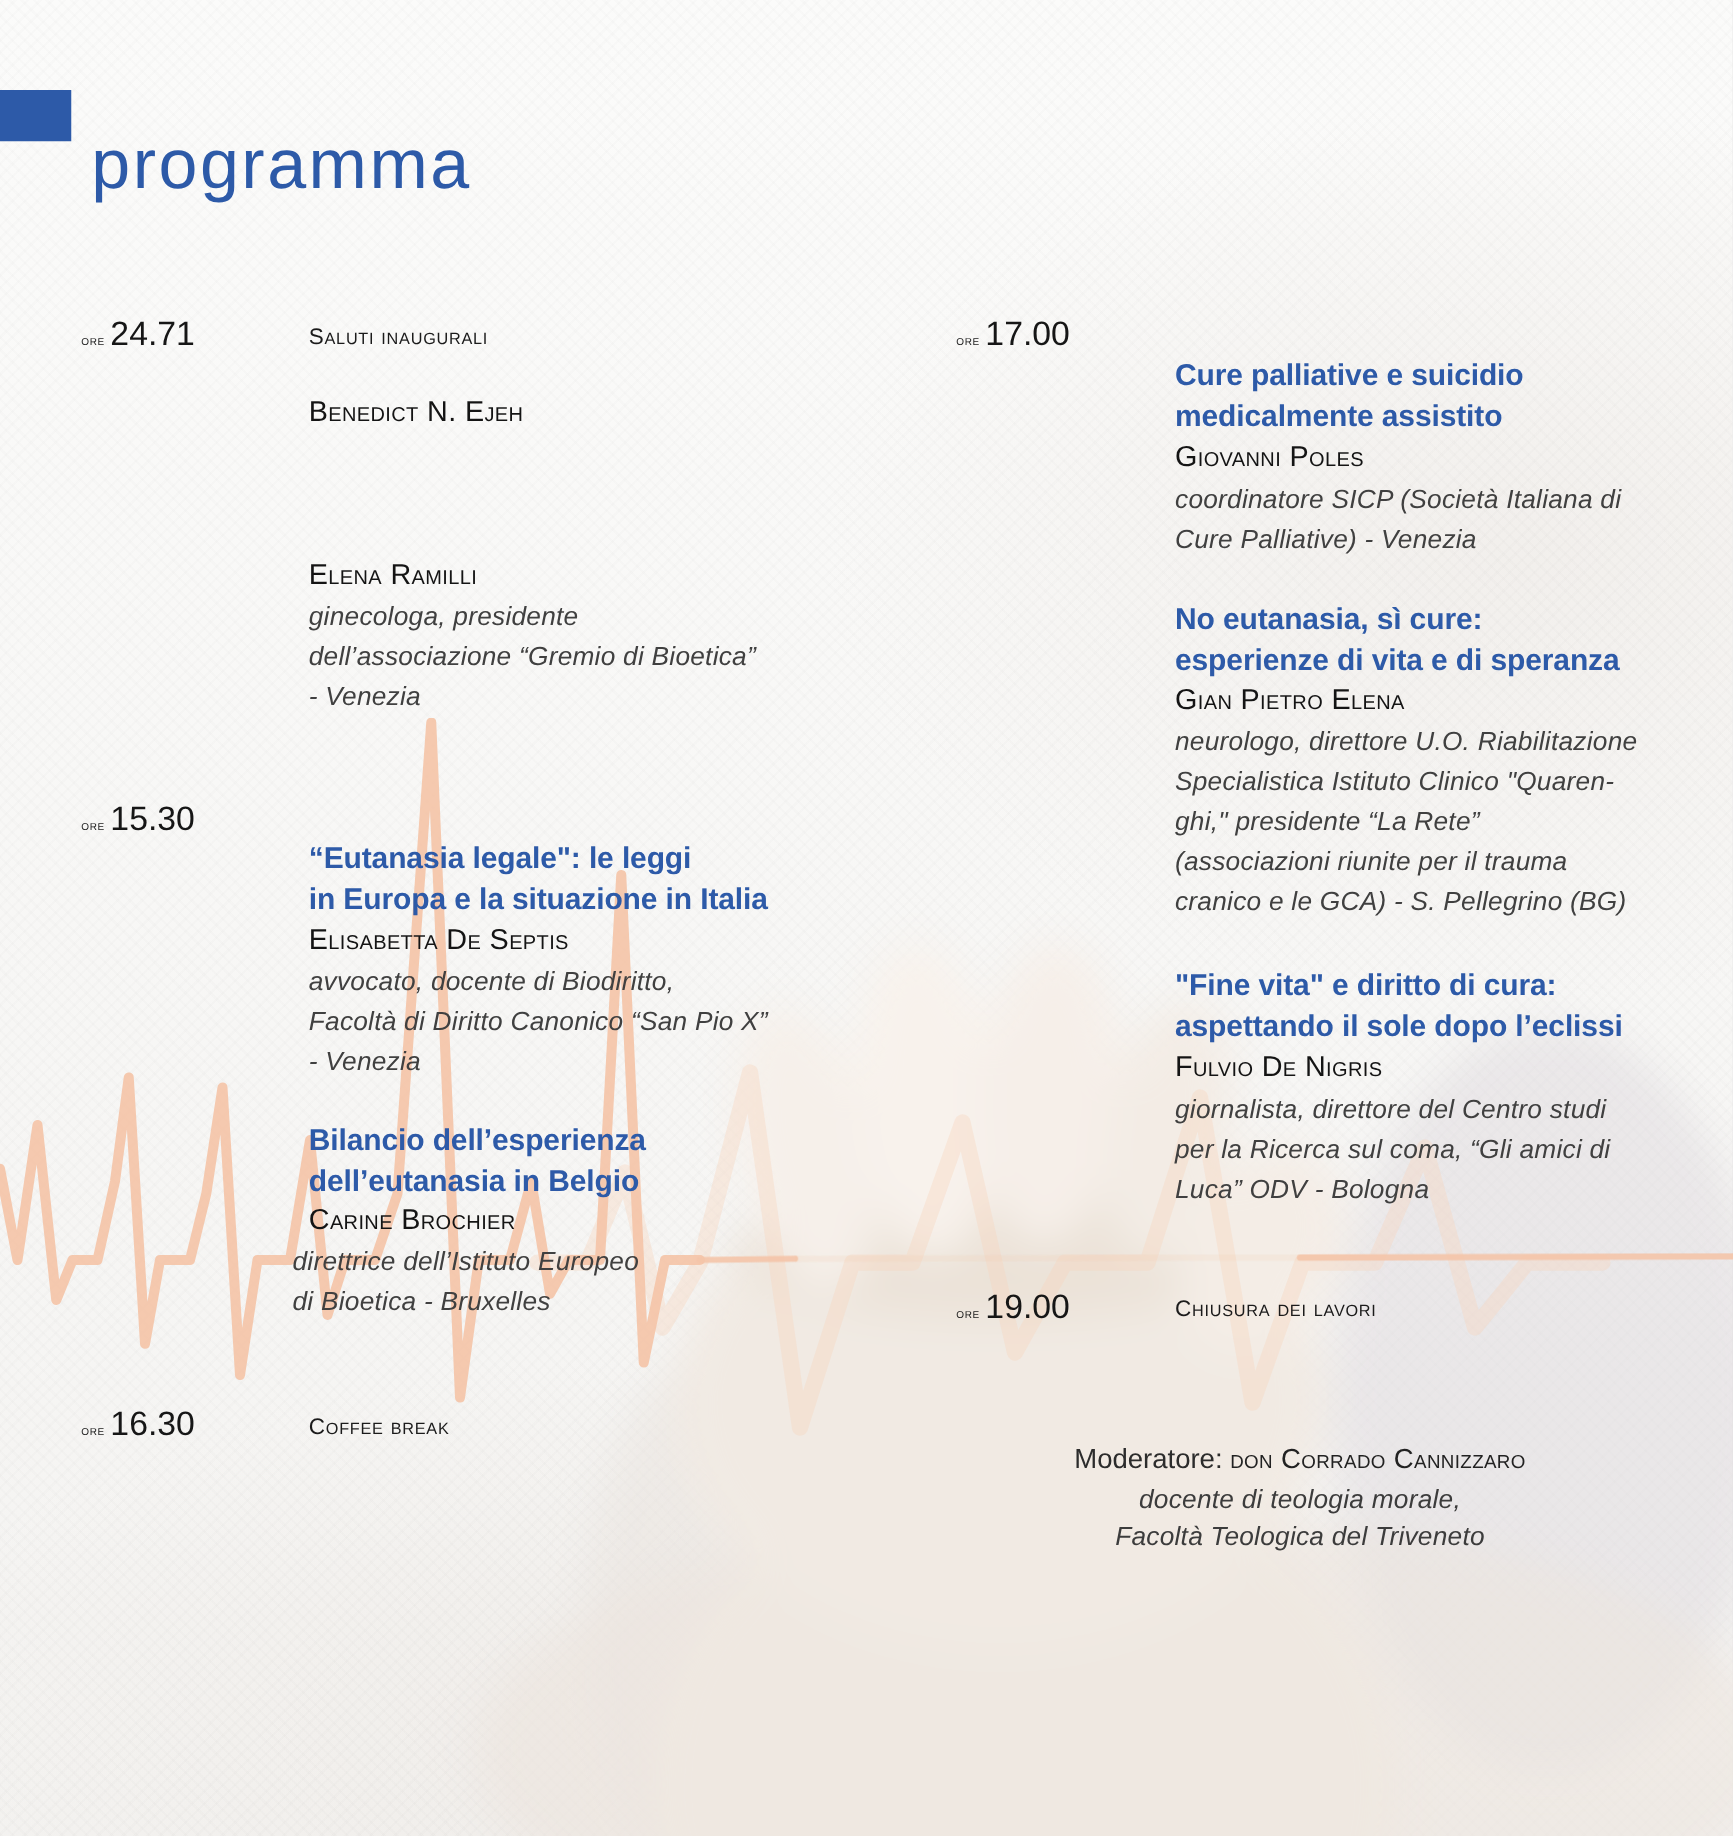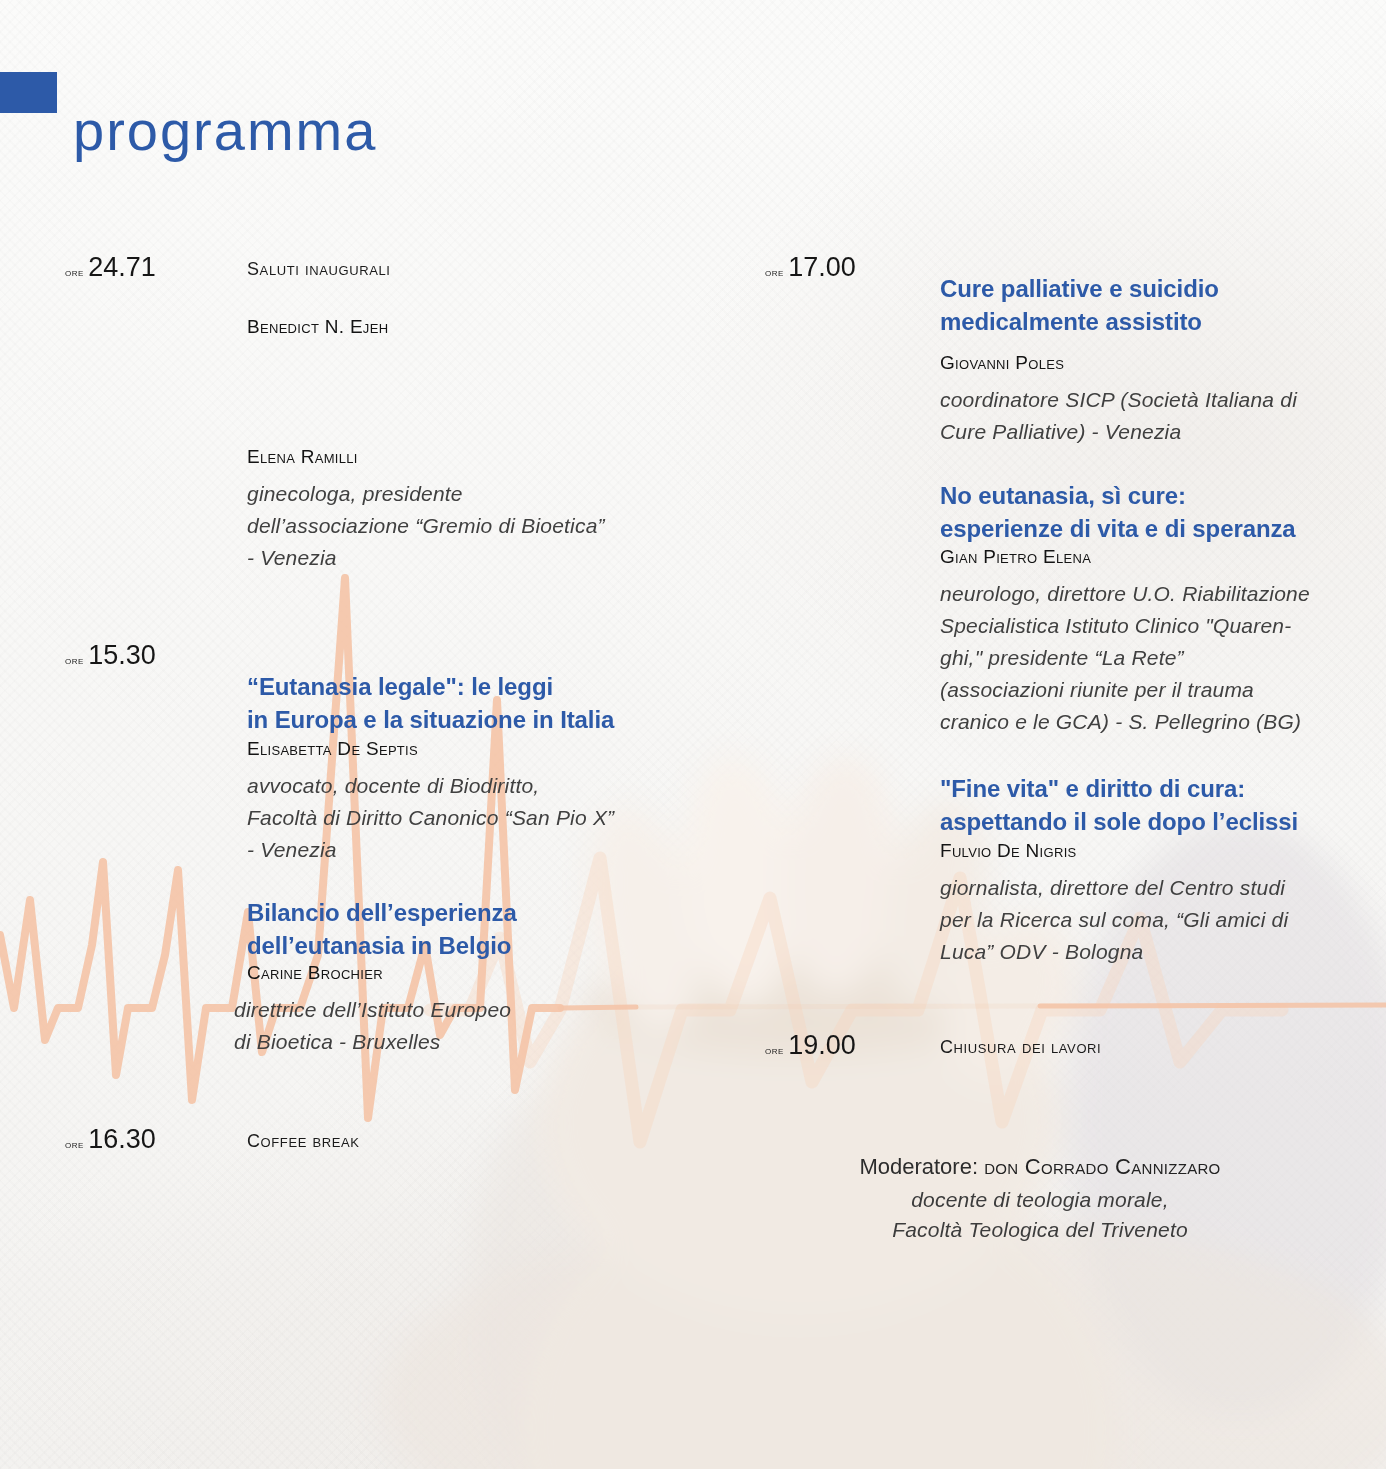--- a/index.html
+++ b/index.html
@@ -41,21 +41,21 @@
   .time .tv{font-size:27px;color:#161616;}
   .session-heading{
     font-variant:small-caps;font-size:18px;letter-spacing:.6px;color:#1b1b1b;
     white-space:nowrap;
   }
   .talk-title{
     font-size:24px;font-weight:700;line-height:33px;
     color:var(--accent,#2d5aa8);white-space:pre-line;letter-spacing:-.1px;
   }
   .speaker-name{
-    font-variant:small-caps;font-size:19px;color:#141414;letter-spacing:.3px;
+    font-variant:small-caps;font-size:23px;color:#141414;letter-spacing:.3px;
     white-space:nowrap;
   }
   .speaker-role{
     font-style:italic;font-size:21px;line-height:32px;color:#404040;
     white-space:pre-line;letter-spacing:.2px;
   }
   .moderator{
     position:absolute;left:810px;top:1154px;width:460px;text-align:center;
   }
   .moderator .line1{font-size:22px;color:#2c2c2c;}
@@ -139,21 +139,21 @@
     <span class="tp">ore</span>
     <span class="tv">16.30</span>
   </div>
   <div class="txt session-heading" style="left:247px;top:1131px;">Coffee break</div>
 
   <div class="txt time" style="left:765px;top:252px;">
     <span class="tp">ore</span>
     <span class="tv">17.00</span>
   </div>
 
-  <div class="txt talk-title" style="left:940px;top:272px;">Cure palliative e suicidio
+  <div class="txt talk-title" style="left:940px;top:284px;">Cure palliative e suicidio
 medicalmente assistito</div>
   <div class="txt speaker-name" style="left:940px;top:352px;">Giovanni Poles</div>
   <div class="txt talk-title" style="left:940px;top:479px;">No eutanasia, sì cure:
 esperienze di vita e di speranza</div>
 
   <div class="txt speaker-role" style="left:940px;top:384px;">coordinatore SICP (Società Italiana di
 Cure Palliative) - Venezia</div>
   <div class="txt speaker-name" style="left:940px;top:546px;">Gian Pietro Elena</div>
   <div class="txt speaker-role" style="left:940px;top:578px;">neurologo, direttore U.O. Riabilitazione
 Specialistica Istituto Clinico "Quaren-

